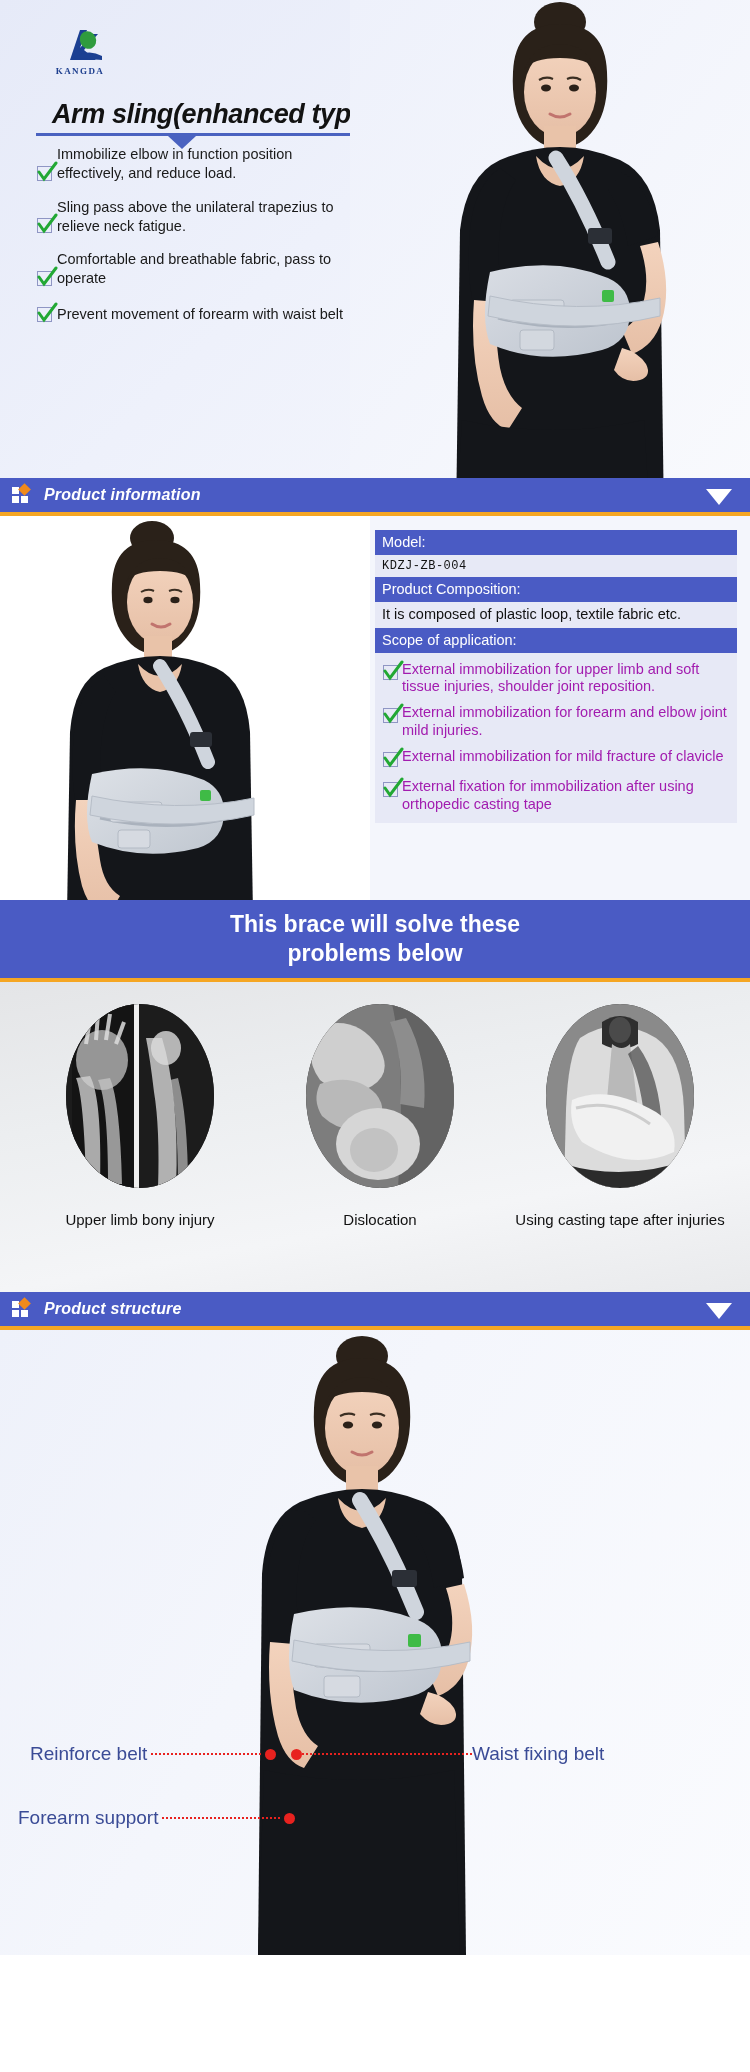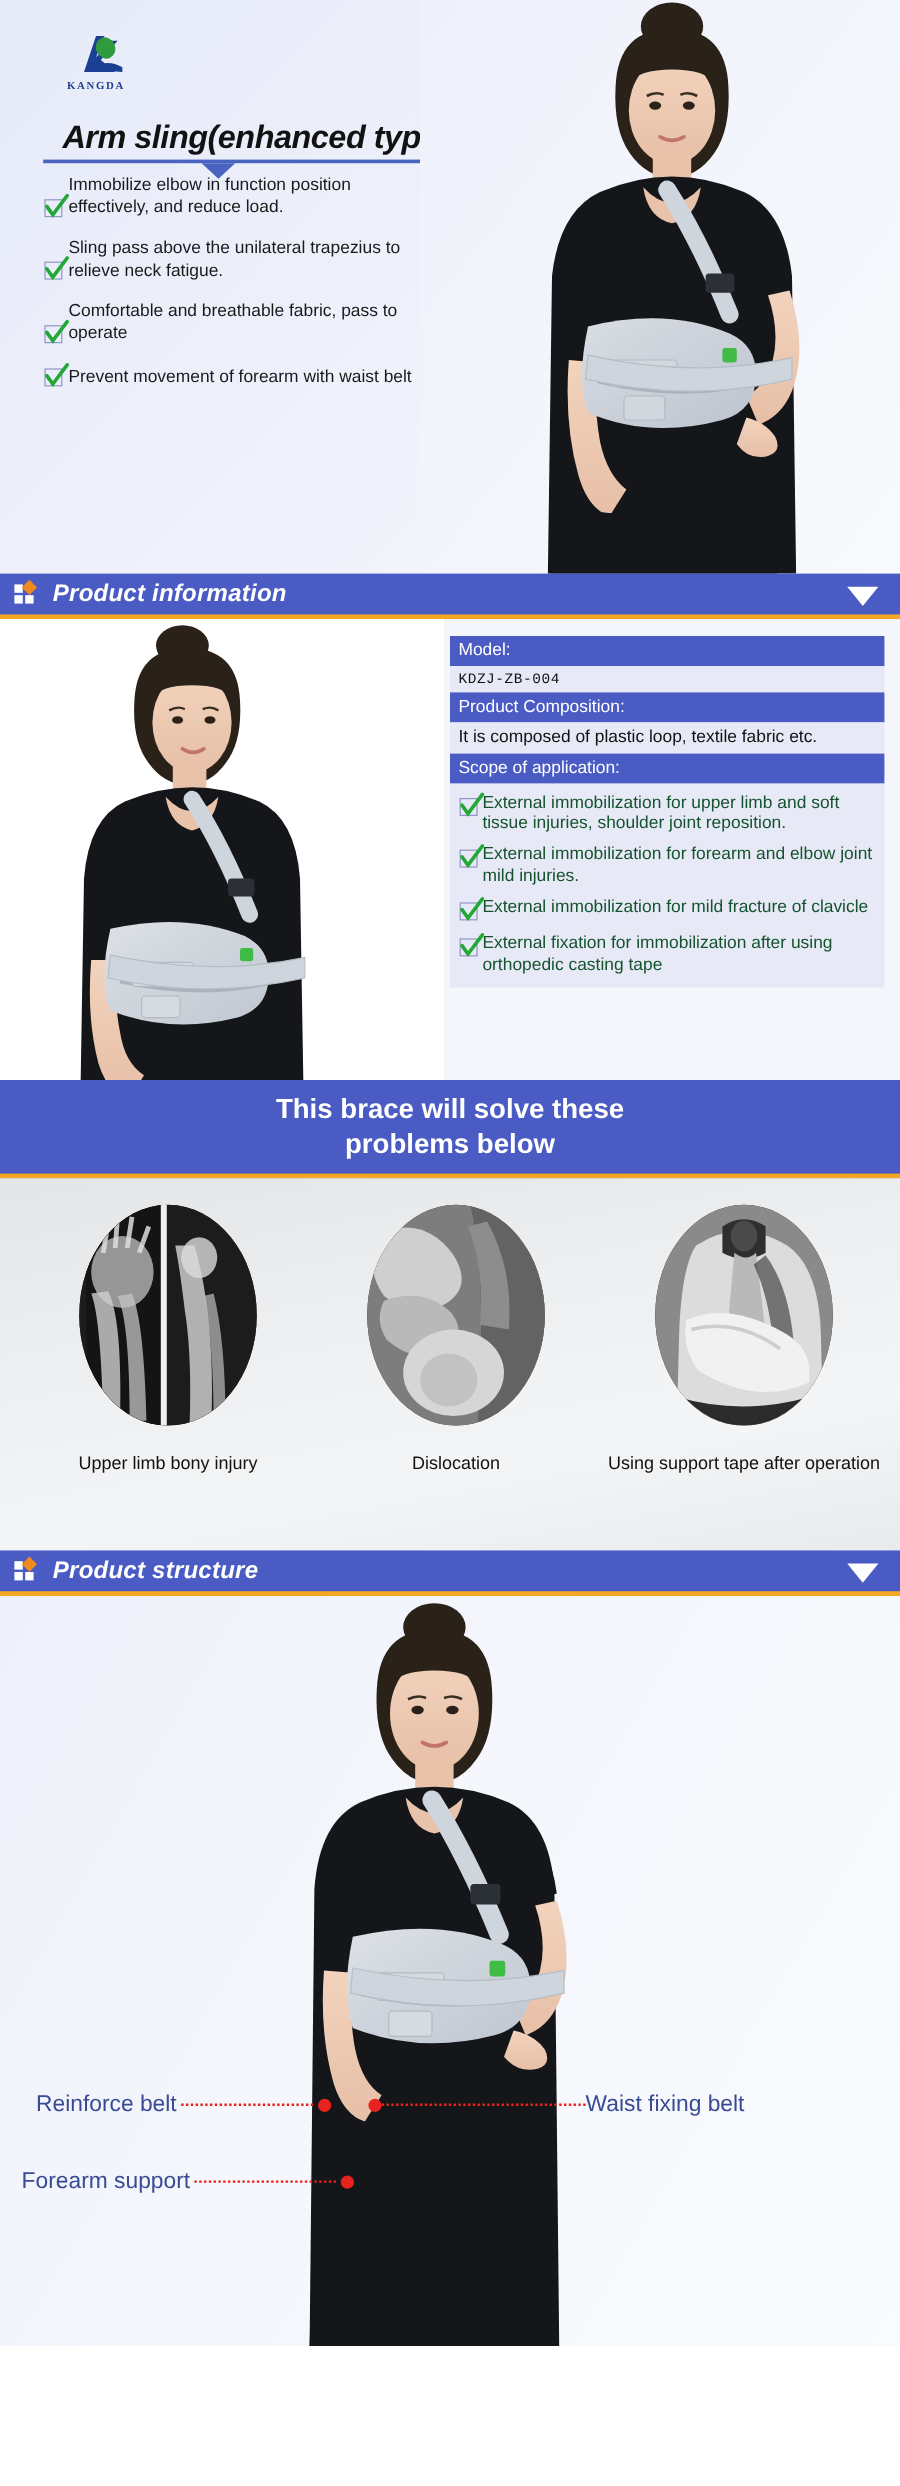--- a/index.html
+++ b/index.html
@@ -66,21 +66,21 @@
   .bar .barIcon { position:relative; width:20px; height:20px; margin-left:12px; flex:0 0 auto; }
   .bar .barIcon i { position:absolute; background:#ffffff; }
   .bar .barIcon .s1 { left:0;  top:2px;  width:7px; height:7px; }
   .bar .barIcon .s3 { left:0;  top:11px; width:7px; height:7px; }
   .bar .barIcon .s4 { left:9px; top:11px; width:7px; height:7px; }
   .bar .barIcon .dia {
     left:8px; top:0px; width:9px; height:9px; background:#f08a1c;
     transform:rotate(45deg);
   }
   .bar .barTitle {
-    margin-left:12px; color:#ffffff; font-size:20px; font-weight:700;
+    margin-left:12px; color:#ffffff; font-size:16px; font-weight:700;
     font-style:italic; letter-spacing:0.2px;
   }
   .bar .barCaret {
     position:absolute; right:18px; top:11px; width:0; height:0;
     border-left:13px solid transparent; border-right:13px solid transparent;
     border-top:16px solid #ffffff;
   }
 
   #pinfo { height:384px; background:#f4f6fc; }
   #pinfo-photo {
@@ -92,21 +92,21 @@
     padding:3px 0 4px 7px; line-height:1.25;
   }
   .t-cell {
     background:#e7e9f6; color:#111; font-size:14.5px;
     padding:4px 0 4px 7px; line-height:1.18;
   }
   .t-cell.mono { font-family:"Liberation Mono", monospace; font-size:12px; letter-spacing:0.5px; }
   #scope-box { background:#e7e9f6; padding:8px 6px 10px 7px; }
   #scope-box .li { display:flex; align-items:flex-start; margin-bottom:9px; }
   #scope-box .li:last-child { margin-bottom:0; }
-  #scope-box .txt { font-size:14.5px; line-height:1.2; color:#14532d; }
+  #scope-box .txt { font-size:14.5px; line-height:1.2; color:#a21caf; }
 
   
   #prob-banner {
     width:750px; height:82px; background:#4a5bc4;
     border-bottom:4px solid #f5a623;
     display:flex; flex-direction:column; align-items:center; justify-content:center;
     color:#ffffff; font-weight:700; font-size:23px; line-height:1.28;
   }
   #problems {
     height:310px;
@@ -400,21 +400,21 @@
         <path d="M34 34 q36 -24 76 0 q26 18 28 72 l2 78 H18 l2 -78 q2 -54 14 -72z" fill="#dcdcdc"></path>
         <path d="M56 18 q18 -12 36 0 l0 22 q-18 10 -36 0z" fill="#2e2e2e"></path>
         <ellipse cx="74" cy="26" rx="11" ry="13" fill="#4a4a4a"></ellipse>
         <path d="M66 40 q10 8 18 0 l8 66 -18 14 -14 -14z" fill="#b9b9b9"></path>
         <path d="M92 42 q22 30 24 84 l-16 4 q-4 -52 -18 -80z" fill="#3a3a3a" opacity=".65"></path>
         <path d="M26 96 q36 -16 84 12 q22 14 18 40 q-44 20 -92 -10 q-14 -18 -10 -42z" fill="#f1f1f1"></path>
         <path d="M30 104 q38 -10 74 16" stroke="#cdcdcd" stroke-width="3" fill="none"></path>
         <path d="M18 160 q60 18 124 -4 l4 28 H16z" fill="#2b2b2b"></path>
       </svg>
     </div>
-    <div class="prob-cap">Using support tape after operation</div>
+    <div class="prob-cap">Using casting tape after injuries</div>
   </div>
 </div>
 
 <div class="bar">
   <span class="barIcon">
     <i class="s1"></i>
       <i class="s3"></i>
       <i class="s4"></i>
       <i class="dia"></i>
   </span>
@@ -455,21 +455,21 @@
     <rect x="242" y="240" width="25" height="17" rx="3" fill="#2b2f36"></rect>
     <path d="M144 284 q70 -16 124 6 q24 10 24 36 q0 32 -30 40 q-62 16 -118 -6 q-10 -28 0 -76z" fill="url(#fab3)"></path>
     <path d="M152 332 q70 16 136 2" stroke="#aab2bd" stroke-width="3" fill="none"></path>
     <rect x="164" y="314" width="56" height="23" rx="3" fill="#d6dae1" stroke="#b3bac4"></rect>
     <rect x="174" y="346" width="36" height="21" rx="3" fill="#d6dae1" stroke="#b3bac4"></rect>
     <path d="M144 310 q92 20 176 2 l0 19 q-88 21 -178 0z" fill="#cfd5dd" stroke="#b6bdc7"></path>
     <rect x="258" y="304" width="13" height="13" rx="2" fill="#3fbb46"></rect>
     <path d="M114 440 q94 20 190 0 l6 185 H108z" fill="#14161a"></path>
   </svg>
 
-  <div class="callout" style="left:307px; top:1893px; transform:translateY(-1480px);text-align:center;">
+  <div class="callout" style="left:291px; top:1893px; transform:translateY(-1480px);text-align:center;">
     <span class="cl-dot"></span>
     <span class="cl-line" style="width:170px"></span>
     <span class="cl-txt">Waist fixing belt</span>
   </div>
 
   <div class="callout" style="left:30px; top:1893px; transform:translateY(-1480px);">
     <span class="cl-txt">Reinforce belt</span>
     <span class="cl-line" style="width:110px; margin:0 4px"></span>
     <span class="cl-dot"></span>
   </div>

